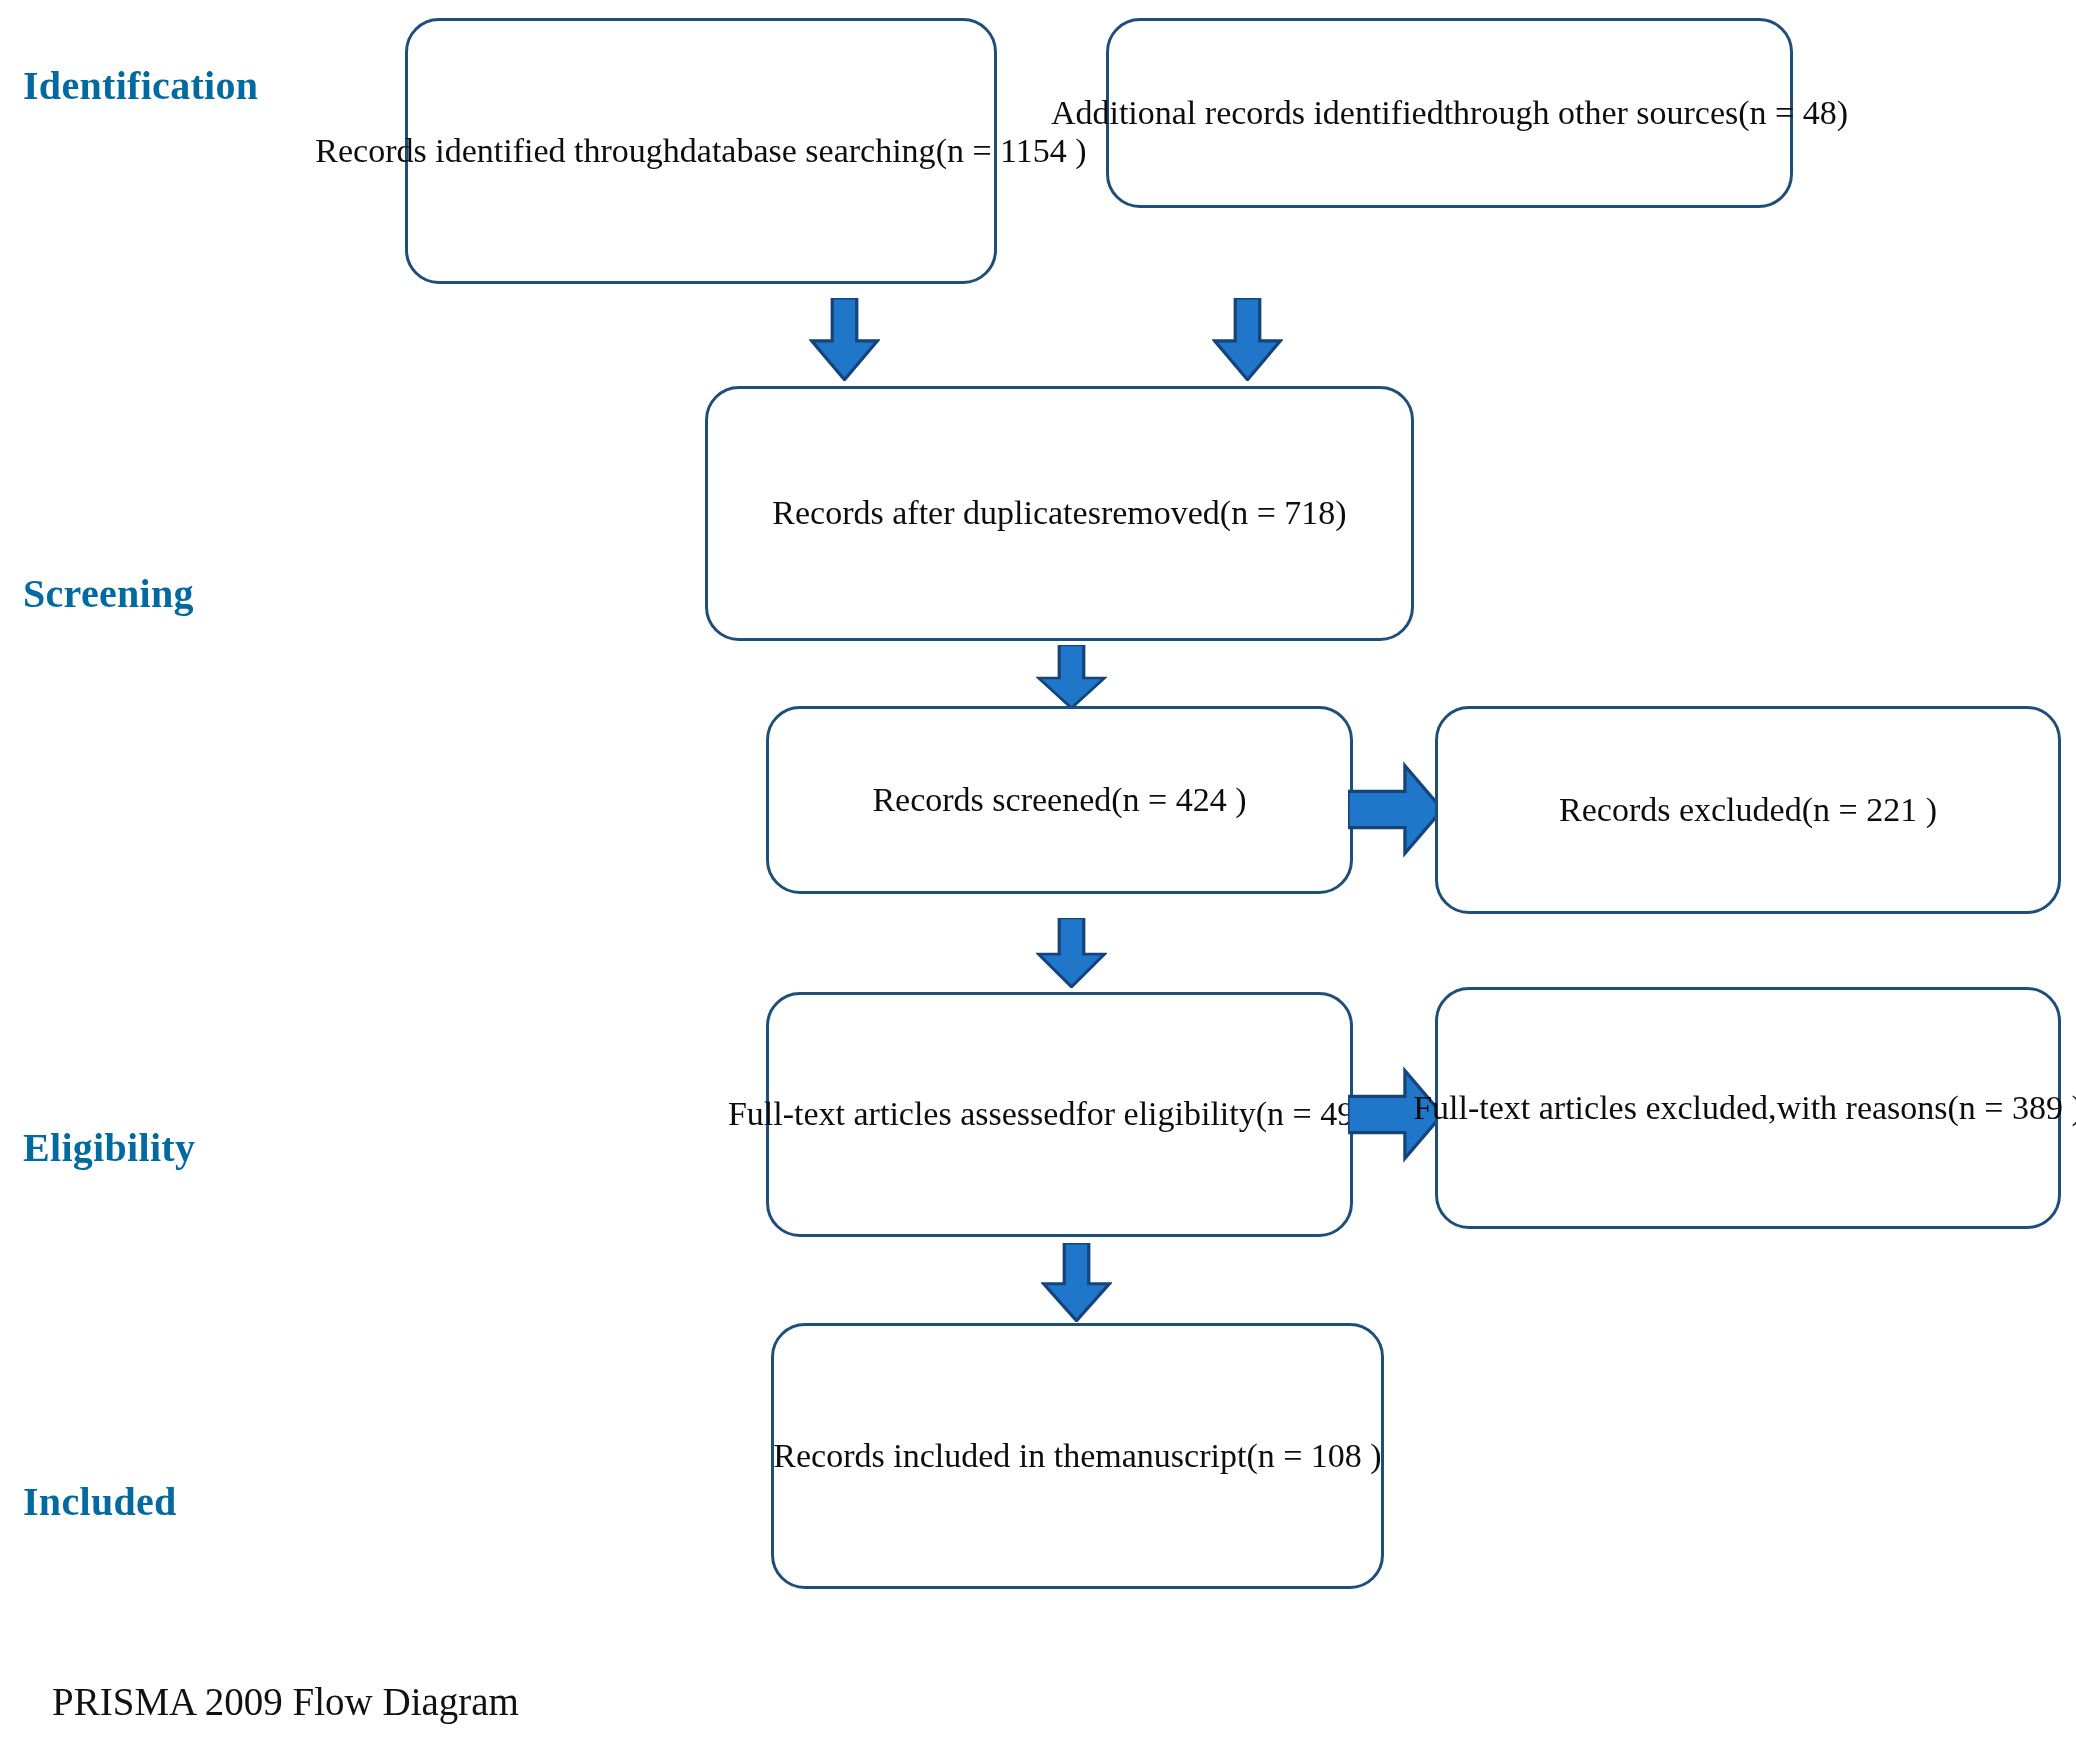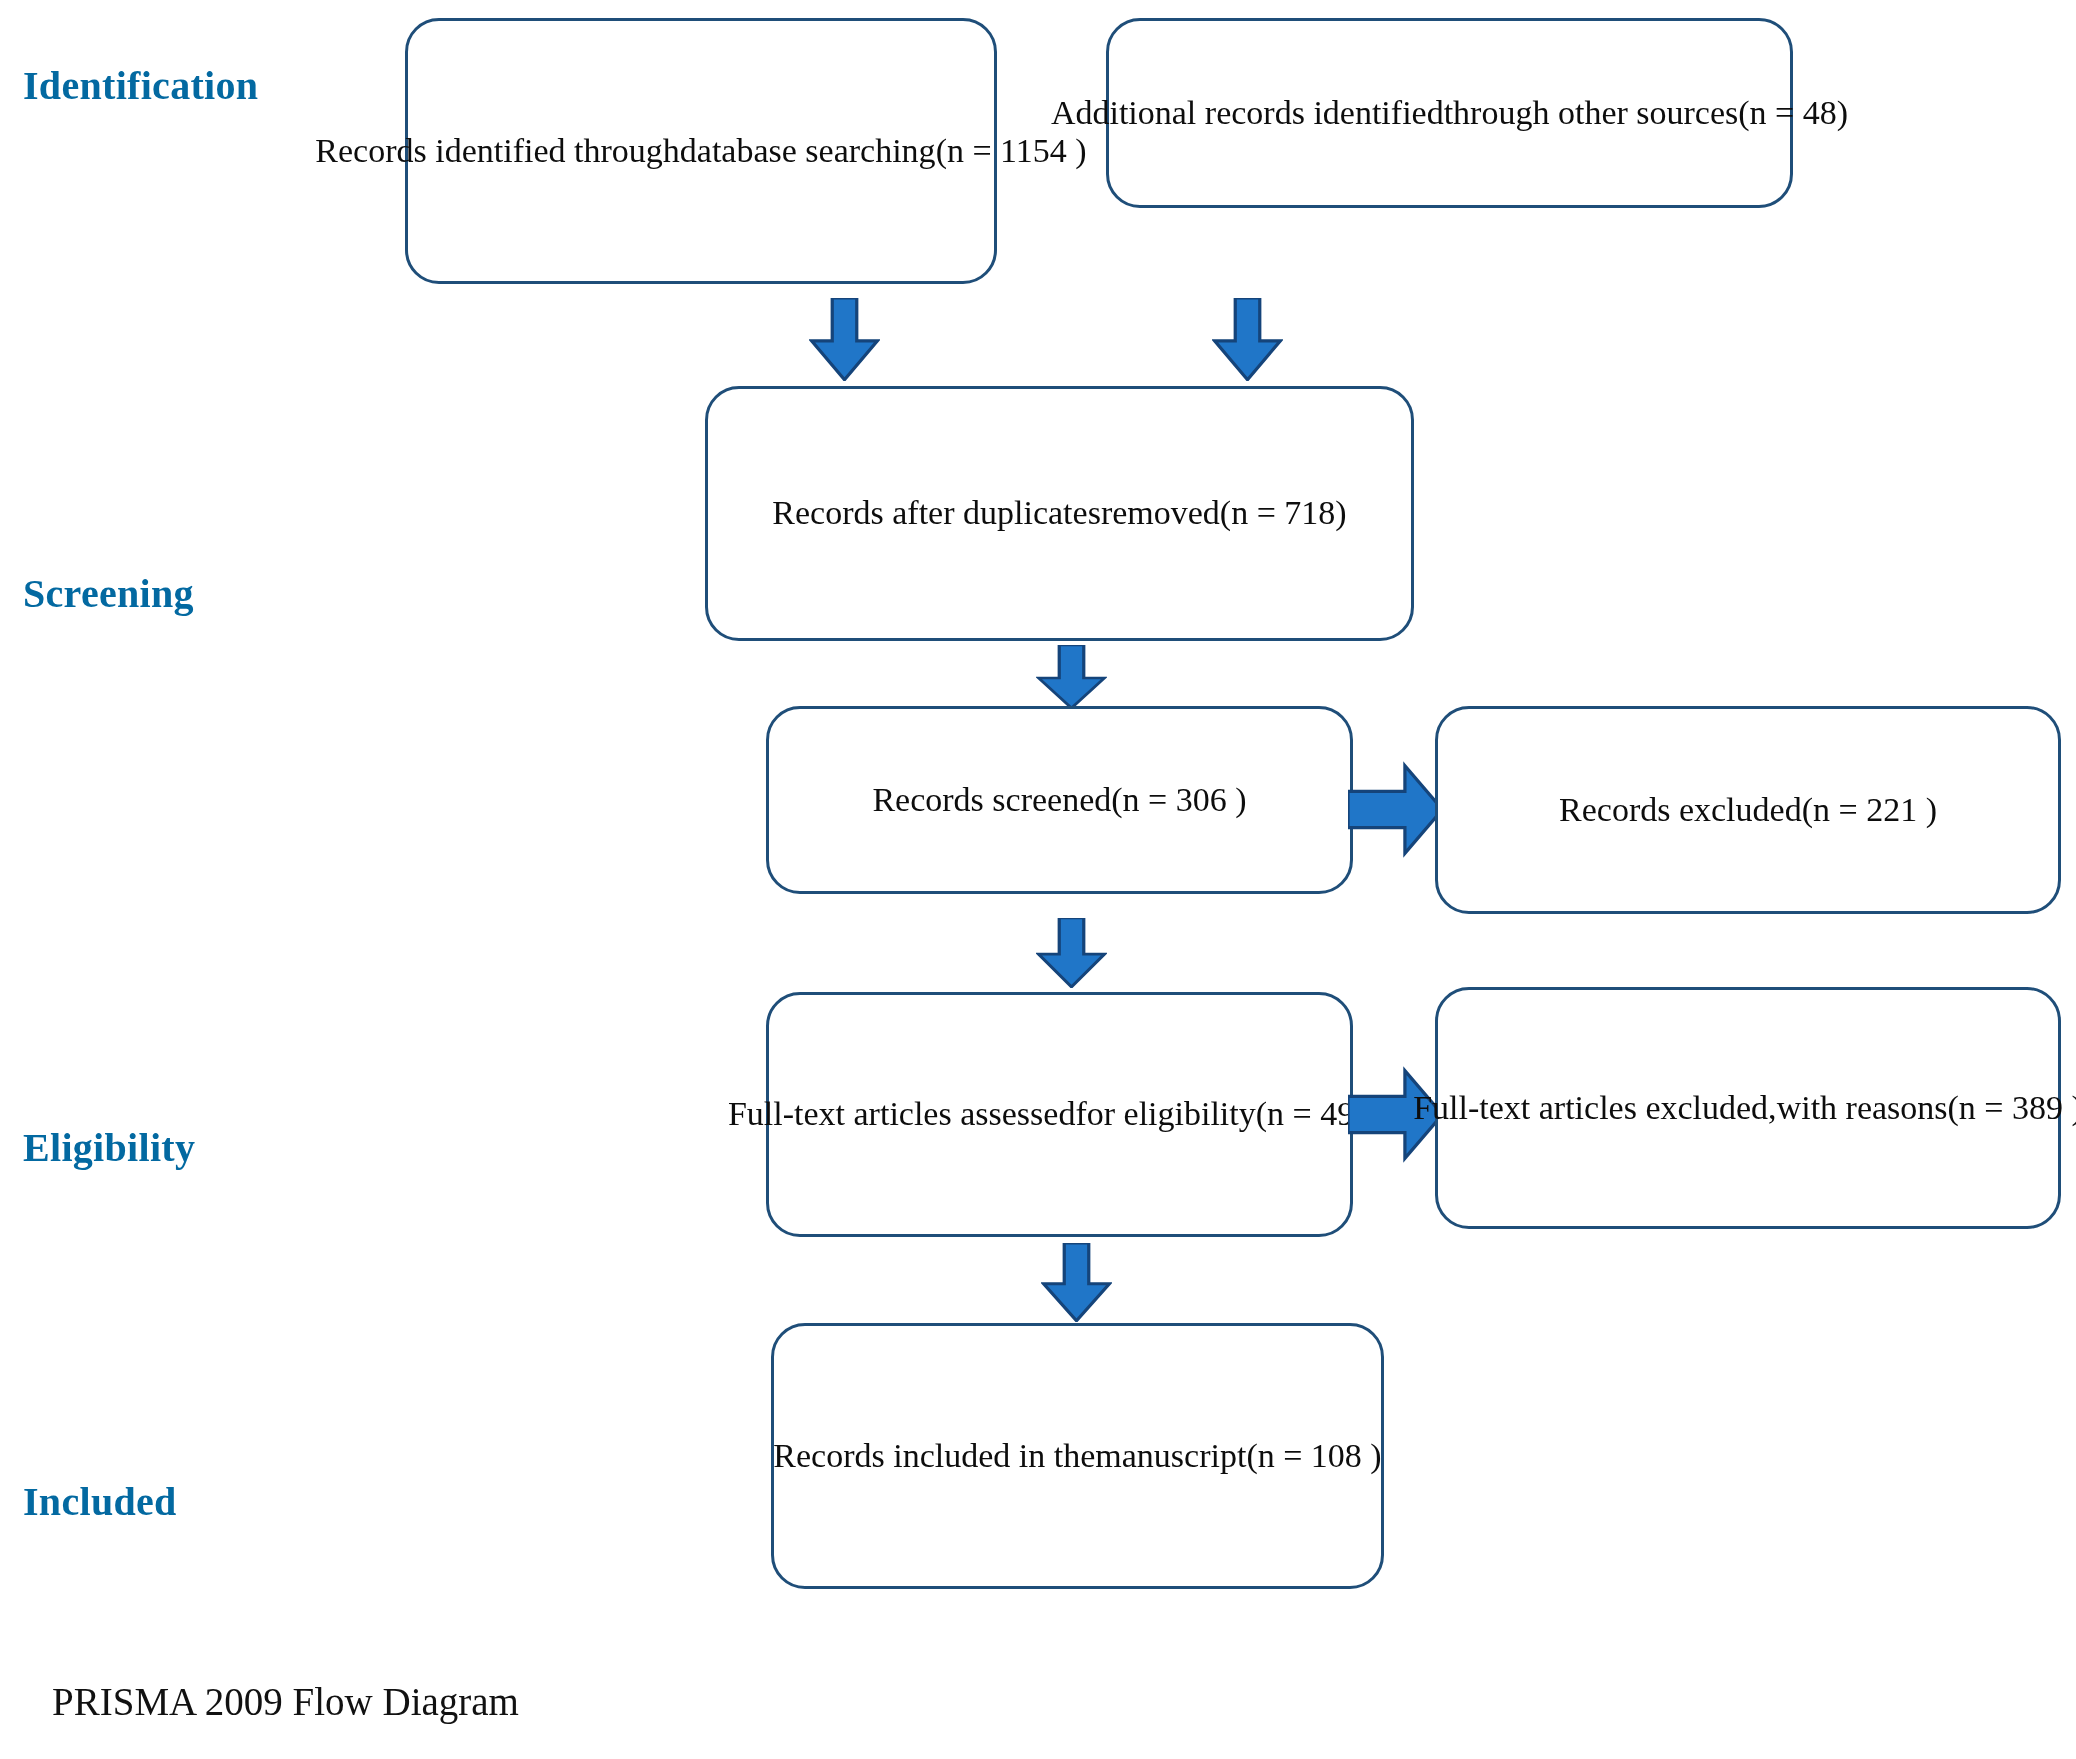--- a/index.html
+++ b/index.html
@@ -99,21 +99,21 @@
   </div>
 
   <div class="arrow" style="left:1036px;top:645px;width:71px;height:64px;">
     <svg viewBox="0 0 110 128" preserveAspectRatio="none">
       <polygon points="36,0 74,0 74,66 106,66 55,126 4,66 36,66" fill="#2076C8" stroke="#15447A" stroke-width="5"></polygon>
     </svg>
   </div>
 
   <div class="box" style="left:766px;top:706px;width:587px;height:188px;">
     <span class="line">Records screened</span>
-    <span class="line">(n = 306 )</span>
+    <span class="line">(n = 424 )</span>
   </div>
 
   <div class="arrow" style="left:1348px;top:758px;width:97px;height:103px;">
     <svg viewBox="0 0 150 160" preserveAspectRatio="none">
       <polygon points="0,52 88,52 88,12 146,80 88,148 88,108 0,108" fill="#2076C8" stroke="#15447A" stroke-width="5"></polygon>
     </svg>
   </div>
 
   <div class="box" style="left:1435px;top:706px;width:626px;height:208px;">
     <span class="line">Records excluded</span>

